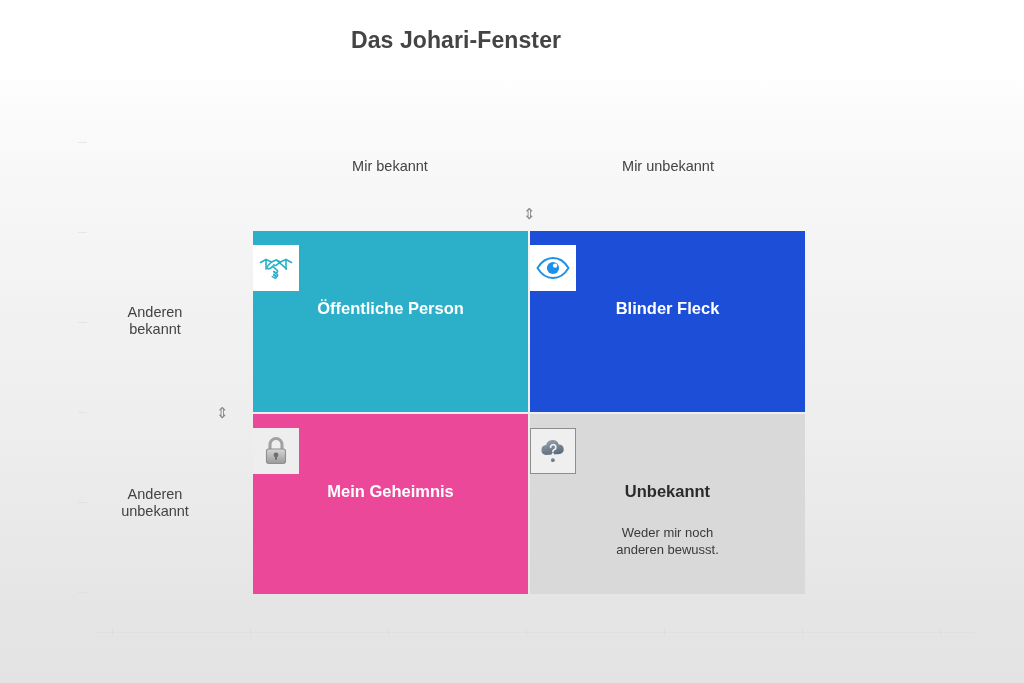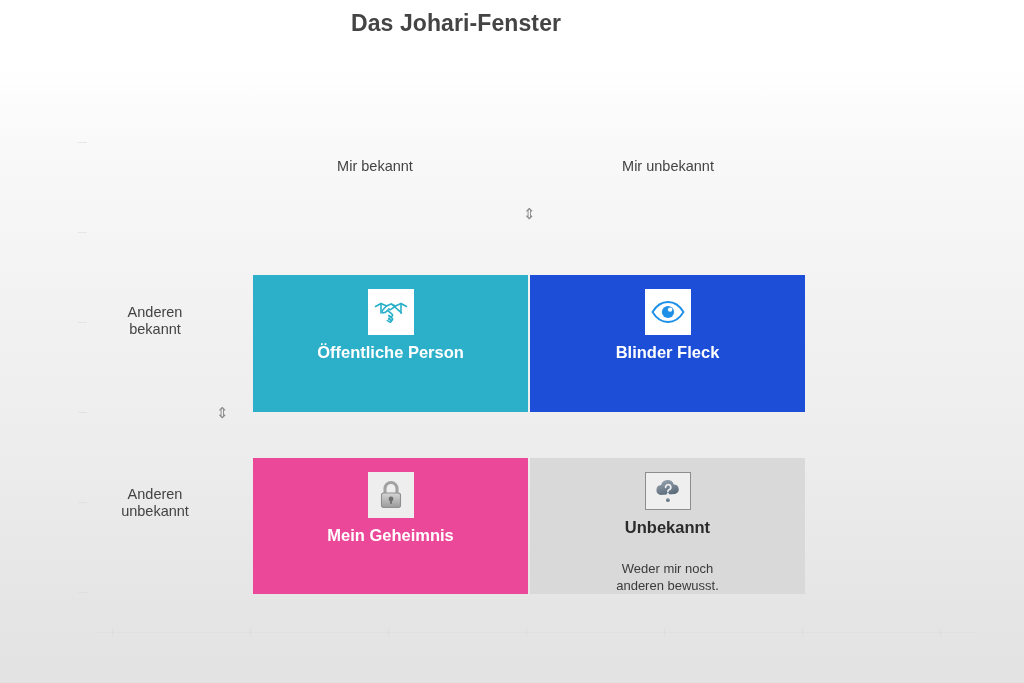--- a/index.html
+++ b/index.html
@@ -31,21 +31,21 @@
         #f2f2f2 300px,
         #eeeeee 420px,
         #e9e9e9 530px,
         #e5e5e5 610px,
         #e3e3e3 683px);
   }
 
   
   .page-title {
     position: absolute;
-    top: 10px;
+    top: 27px;
     left: 0;
     width: 912px;
     text-align: center;
     font-size: 23px;
     font-weight: bold;
     color: #444444;
     letter-spacing: 0.1px;
   }
 
   
@@ -66,21 +66,21 @@
 
   
   .col-head {
     position: absolute;
     top: 158px;
     font-size: 14.5px;
     color: #434343;
     text-align: center;
     width: 240px;
   }
-  .col-head.left  { left: 255px; }
+  .col-head.left  { left: 270px; }
   .col-head.right { left: 548px; }
 
   
   .row-head {
     position: absolute;
     width: 150px;
     text-align: center;
     font-size: 14.5px;
     color: #434343;
     line-height: 17px;
@@ -111,24 +111,22 @@
     grid-template-columns: 275px 275px;
     grid-template-rows: 181px 180px;
     column-gap: 2px;
     row-gap: 2px;
   }
 
   .quad {
     position: relative;
     display: flex;
     flex-direction: column;
-    align-items: center;
     padding-top: 14px;
     overflow: hidden;
-    margin-top: 44px;
   }
 
   .quad .icon-box {
     width: 46px;
     height: 46px;
     background: #ffffff;
     display: flex;
     align-items: center;
     justify-content: center;
     margin-bottom: 6px;

